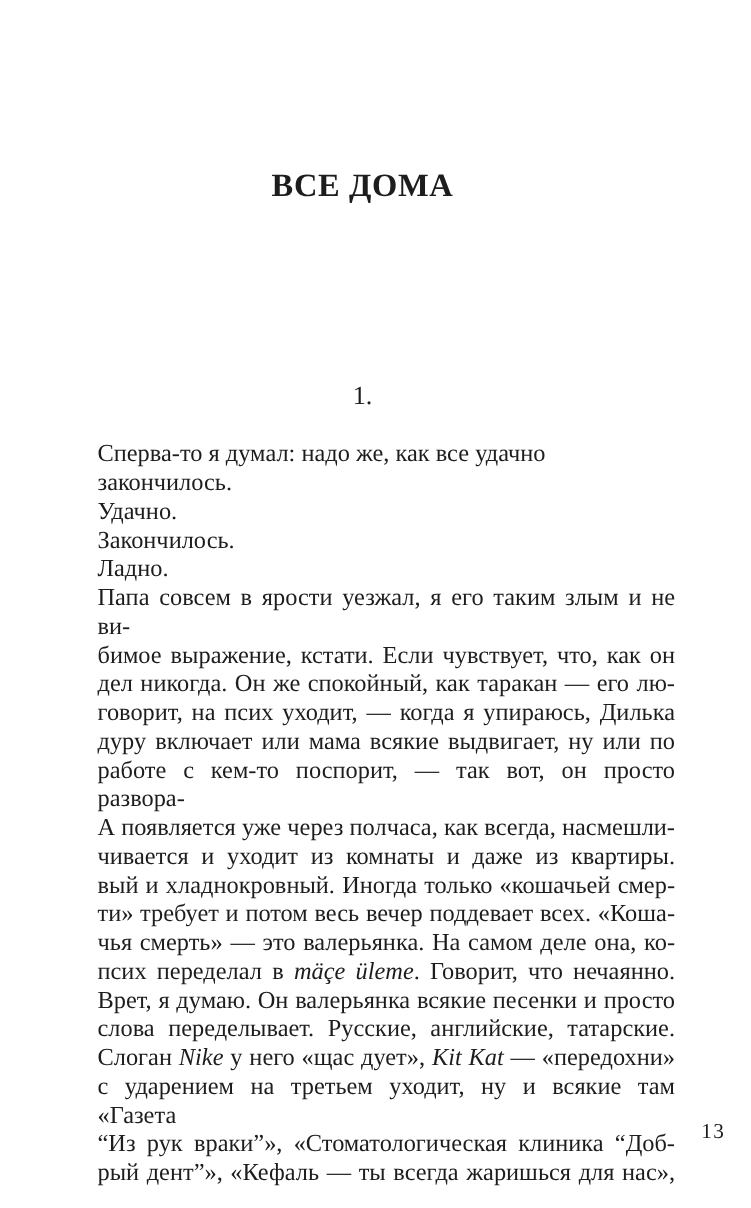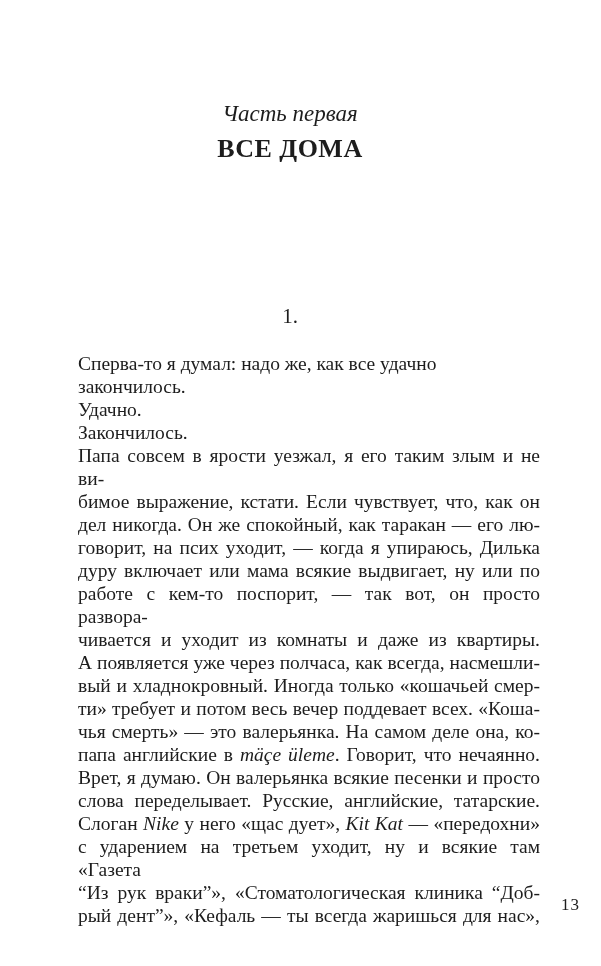--- a/index.html
+++ b/index.html
@@ -80,39 +80,39 @@
     line-height: 20px;
     letter-spacing: 1px;
     font-feature-settings: "onum";
     font-variant-numeric: oldstyle-nums;
   }
 </style>
 </head>
 <body>
 
 <div class="page" style="background: rgb(255, 255, 255); color: rgb(29, 29, 29);">
-  <div class="part-label">Часть первая</div>
   <div class="part-title">ВСЕ ДОМА</div>
   <div class="chapter-number">1.</div>
   <div class="body-text">
       <div class="line"><span>Сперва-то я думал: надо же, как все удачно закончилось.</span></div>
       <div class="line"><span>Удачно.</span></div>
       <div class="line"><span>Закончилось.</span></div>
+      <div class="line"><span>Ладно.</span></div>
       <div class="line just"><span>Папа совсем в ярости уезжал, я его таким злым и не ви-</span></div>
       <div class="line just"><span>бимое выражение, кстати. Если чувствует, что, как он</span></div>
       <div class="line just"><span>дел никогда. Он же спокойный, как таракан — его лю-</span></div>
       <div class="line just"><span>говорит, на псих уходит, — когда я упираюсь, Дилька</span></div>
       <div class="line just"><span>дуру включает или мама всякие выдвигает, ну или по</span></div>
       <div class="line just"><span>работе с кем-то поспорит, — так вот, он просто развора-</span></div>
+      <div class="line just"><span>А появляется уже через полчаса, как всегда, насмешли-</span></div>
       <div class="line just"><span>чивается и уходит из комнаты и даже из квартиры.</span></div>
-      <div class="line just"><span>А появляется уже через полчаса, как всегда, насмешли-</span></div>
       <div class="line just"><span>вый и хладнокровный. Иногда только «кошачьей смер-</span></div>
       <div class="line just"><span>ти» требует и потом весь вечер поддевает всех. «Коша-</span></div>
       <div class="line just"><span>чья смерть» — это валерьянка. На самом деле она, ко-</span></div>
-      <div class="line just"><span>папа английские в </span><i>mäçe üleme</i><span>. Говорит, что нечаянно.</span></div>
+      <div class="line just"><span>псих переделал в </span><i>mäçe üleme</i><span>. Говорит, что нечаянно.</span></div>
       <div class="line just"><span>Врет, я думаю. Он валерьянка всякие песенки и просто</span></div>
       <div class="line just"><span>слова переделывает. Русские, английские, татарские.</span></div>
       <div class="line just"><span>Слоган </span><i>Nike</i><span> у него «щас дует», </span><i>Kit Kat</i><span> — «передохни»</span></div>
       <div class="line just"><span>с ударением на третьем уходит, ну и всякие там «Газета</span></div>
       <div class="line just"><span>“Из рук враки”», «Стоматологическая клиника “Доб-</span></div>
       <div class="line just"><span>рый дент”», «Кефаль — ты всегда жаришься для нас»,</span></div>
     </div>
   <div class="page-number">13</div>
 </div>
 

